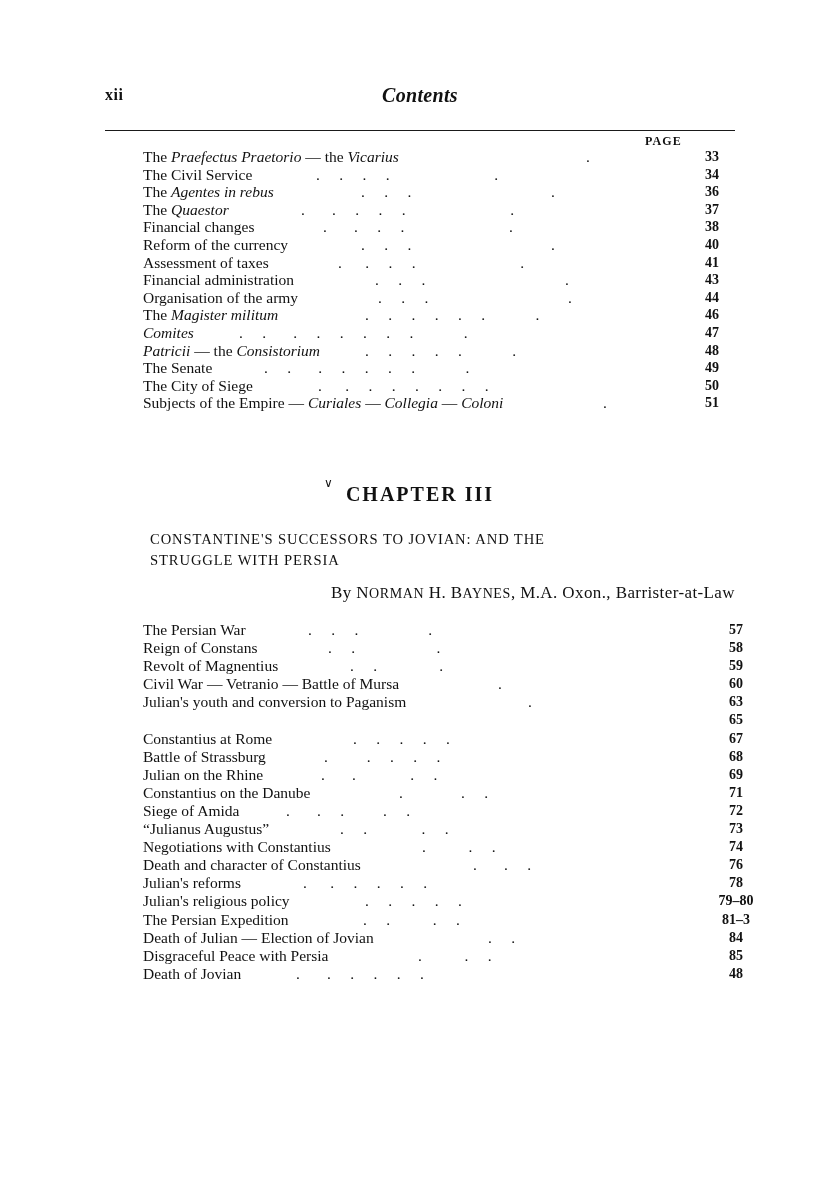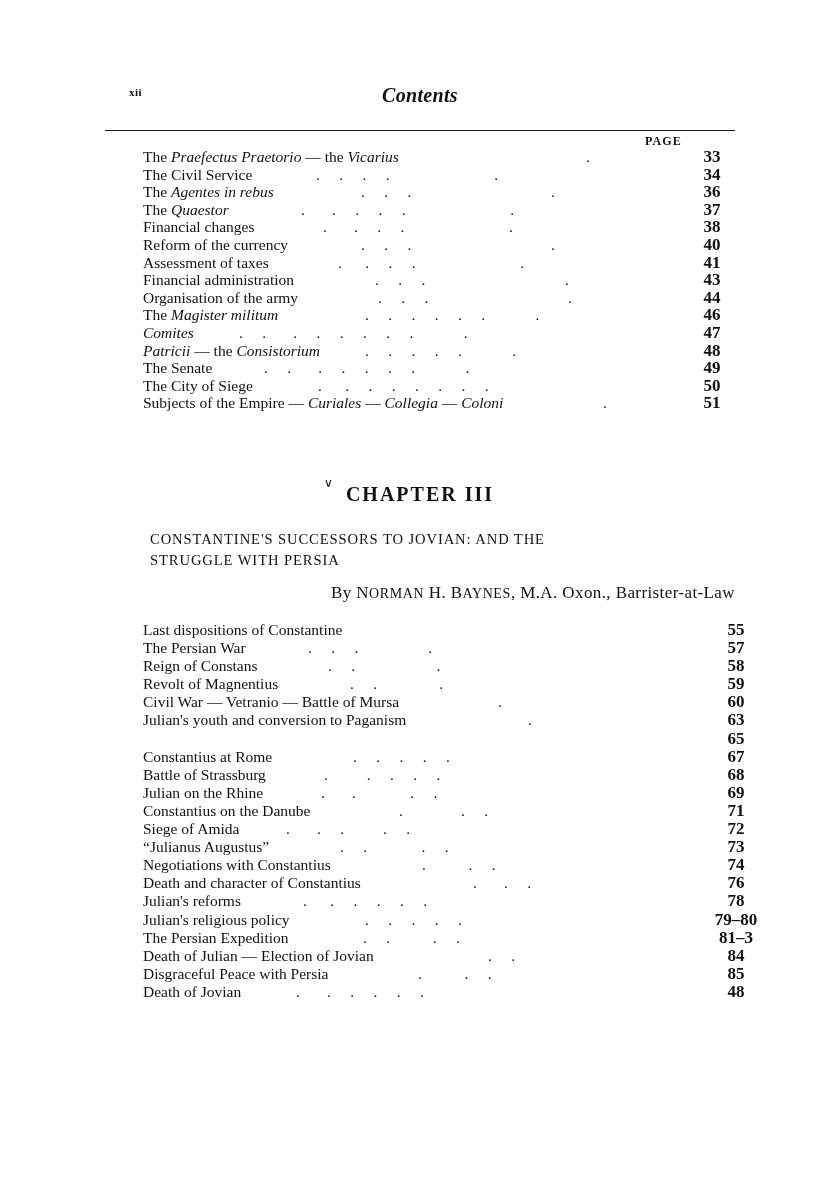--- a/index.html
+++ b/index.html
@@ -25,23 +25,22 @@
     left: 105px;
     width: 630px;
     height: 26px;
   }
   .folio {
     position: absolute;
     left: 0;
     top: 0;
     font-family: "Liberation Serif", serif;
     font-weight: bold;
-    font-size: 11px;
+    font-size: 16px;
     letter-spacing: 0.5px;
-    margin-left: 24px;
   }
   .header-title {
     position: absolute;
     left: 0;
     right: 0;
     top: -2px;
     text-align: center;
     font-style: italic;
     font-weight: bold;
     font-size: 20px;
@@ -71,21 +70,21 @@
     position: absolute;
     left: 0;
     top: 0;
   }
   .pagecol {
     position: absolute;
     top: 0;
     width: 46px;
     text-align: center;
     font-weight: bold;
-    font-size: 17px;
+    font-size: 14px;
   }
   .leaders {
     position: absolute;
     top: 0;
     white-space: nowrap;
     letter-spacing: 0;
   }
   i { }
 
   
@@ -254,24 +253,20 @@
     <div>CONSTANTINE'S  SUCCESSORS  TO  JOVIAN:  AND  THE</div>
     <div>STRUGGLE  WITH  PERSIA</div>
   </div>
 
   <div class="byline">
     <span>By </span><span>N</span><span class="sc">ORMAN</span><span> H. </span><span>B</span><span class="sc">AYNES</span><span>, M.A. Oxon.,  Barrister-at-Law</span>
   </div>
 
   <div class="toc" id="block2">
       <div class="toc-row">
-        <span class="entry">Last dispositions of Constantine</span>
-        <span class="pagecol">55</span>
-      </div>
-      <div class="toc-row">
         <span class="entry">The Persian War</span>
         <span class="leaders" style="left: 165px;">.&nbsp;&nbsp;&nbsp;&nbsp;&nbsp;.&nbsp;&nbsp;&nbsp;&nbsp;&nbsp;.&nbsp;&nbsp;&nbsp;&nbsp;&nbsp;&nbsp;&nbsp;&nbsp;&nbsp;&nbsp;&nbsp;&nbsp;&nbsp;&nbsp;&nbsp;&nbsp;&nbsp;&nbsp;.</span>
         <span class="pagecol">57</span>
       </div>
       <div class="toc-row">
         <span class="entry">Reign of Constans</span>
         <span class="leaders" style="left: 185px;">.&nbsp;&nbsp;&nbsp;&nbsp;&nbsp;.&nbsp;&nbsp;&nbsp;&nbsp;&nbsp;&nbsp;&nbsp;&nbsp;&nbsp;&nbsp;&nbsp;&nbsp;&nbsp;&nbsp;&nbsp;&nbsp;&nbsp;&nbsp;&nbsp;&nbsp;&nbsp;.</span>
         <span class="pagecol">58</span>
       </div>
       <div class="toc-row">

